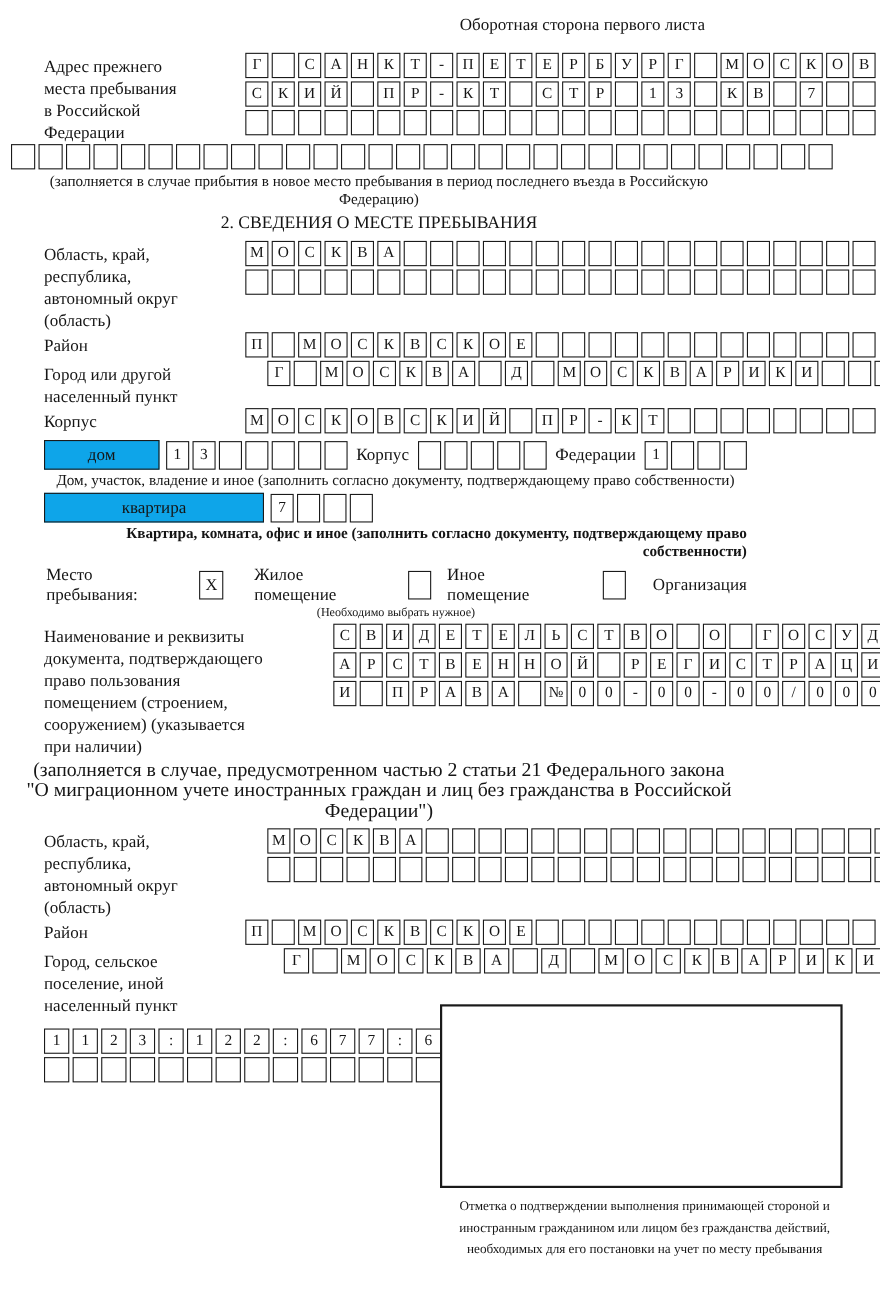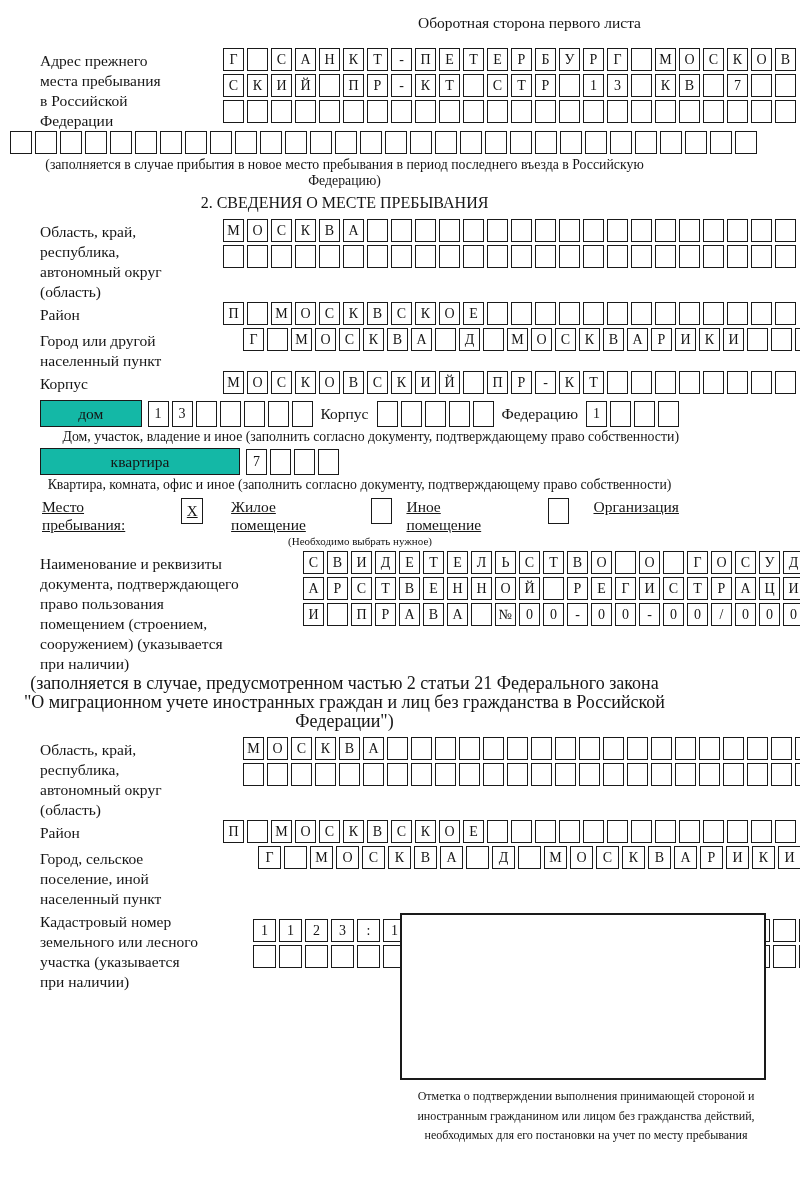--- a/index.html
+++ b/index.html
@@ -25,28 +25,28 @@
   .indent20 { margin-left:20px; }
   .pt10 { padding-top:10px; }
 
   .note { font-size:13.8px; text-align:center; margin:2px 0 3px; }
   .sec-title { font-weight:normal; font-size:16px; text-align:center; margin:5px 0 7px; }
   .subtitle { font-weight:bold; font-size:15.5px; text-align:center; margin:9px 0 5px; }
   .note-line { font-size:18px; text-align:center; line-height:19px; }
   .mb6 { margin-bottom:6px; }
 
   .house-row { display:flex; align-items:center; padding-left:30px; margin:3px 0 2px; }
-  .widebox { border:1.7px solid #1a1a1a; height:27px; display:flex; align-items:center; justify-content:center; font-size:15.5px; background:#14b8a6; }
+  .widebox { border:1.7px solid #1a1a1a; height:27px; display:flex; align-items:center; justify-content:center; font-size:15.5px; background:#0ea5e9; }
   .widebox.dom { width:168px; margin-right:6px; }
   .widebox.kv  { width:200px; margin-right:6px; }
   .house-row .cellrow { margin-bottom:0; }
   .house-row .cell { height:26px; }
   .inline-label { font-size:15.5px; padding:0 8px; white-space:nowrap; }
 
-  .stay-row { display:flex; padding-left:32px; margin:5px 0 1px;text-decoration:underline; }
+  .stay-row { display:flex; align-items:center; padding-left:32px; margin:5px 0 1px; }
   .stay-label { font-size:15.5px; }
   .checkbox { width:22px; height:26px; border:1.7px solid #1a1a1a; display:flex; align-items:center; justify-content:center; font-size:15px; background:#fff; }
   .stay-note { font-size:11px; text-align:center; width:340px; margin-left:180px; margin-bottom:4px; }
 
   .stamp-box { position:absolute; left:400px; top:913px; width:366px; height:167px; border:2px solid #1a1a1a; background:#fff; }
   .stamp-caption { position:absolute; left:392px; top:1087px; width:388px; font-size:12px; line-height:19.5px; text-align:center; }
 </style>
 </head>
 <body>
 
@@ -339,40 +339,40 @@
         <span class="cell"></span>
       </div>
     <span class="inline-label">Корпус</span>
     <div class="cellrow">
         <span class="cell"></span>
         <span class="cell"></span>
         <span class="cell"></span>
         <span class="cell"></span>
         <span class="cell"></span>
       </div>
-    <span class="inline-label">Федерацию</span>
+    <span class="inline-label">Федерации</span>
     <div class="cellrow">
         <span class="cell">1</span>
         <span class="cell"></span>
         <span class="cell"></span>
         <span class="cell"></span>
       </div>
   </div>
-  <div class="note" style="text-align:right;padding-left:30px;">Дом, участок, владение и иное (заполнить согласно документу, подтверждающему право собственности)</div>
+  <div class="note" style="text-align:center;padding-left:30px;">Дом, участок, владение и иное (заполнить согласно документу, подтверждающему право собственности)</div>
 
   <div class="house-row">
     <div class="widebox kv">квартира</div>
     <div class="cellrow">
         <span class="cell">7</span>
         <span class="cell"></span>
         <span class="cell"></span>
         <span class="cell"></span>
       </div>
   </div>
-  <div class="note" style="text-align:center;padding-left:30px;">Квартира, комната, офис и иное (заполнить согласно документу, подтверждающему право собственности)</div>
+  <div class="note" style="text-align:right;padding-left:30px;font-weight:bold;">Квартира, комната, офис и иное (заполнить согласно документу, подтверждающему право собственности)</div>
 
   <div class="stay-row">
     <span class="stay-label">Место пребывания:</span>
     <span class="checkbox" style="margin-left:12px;">X</span>
     <span class="stay-label" style="margin-left:28px;">Жилое помещение</span>
     <span class="checkbox" style="margin-left:18px;"></span>
     <span class="stay-label" style="margin-left:14px;">Иное помещение</span>
     <span class="checkbox" style="margin-left:30px;"></span>
     <span class="stay-label" style="margin-left:24px;">Организация</span>
   </div>
@@ -570,21 +570,20 @@
           <span class="cell">Р</span>
           <span class="cell">И</span>
           <span class="cell">К</span>
           <span class="cell">И</span>
           <span class="cell"></span>
         </div>
     </div>
   </div>
 
   <div class="frow">
-    <div class="flabel w165">Кадастровый номер земельного или лесного участка (указывается при наличии)</div>
     <div class="rows pt10">
       <div class="cellrow c22w">
           <span class="cell">1</span>
           <span class="cell">1</span>
           <span class="cell">2</span>
           <span class="cell">3</span>
           <span class="cell">:</span>
           <span class="cell">1</span>
           <span class="cell">2</span>
           <span class="cell">2</span>

